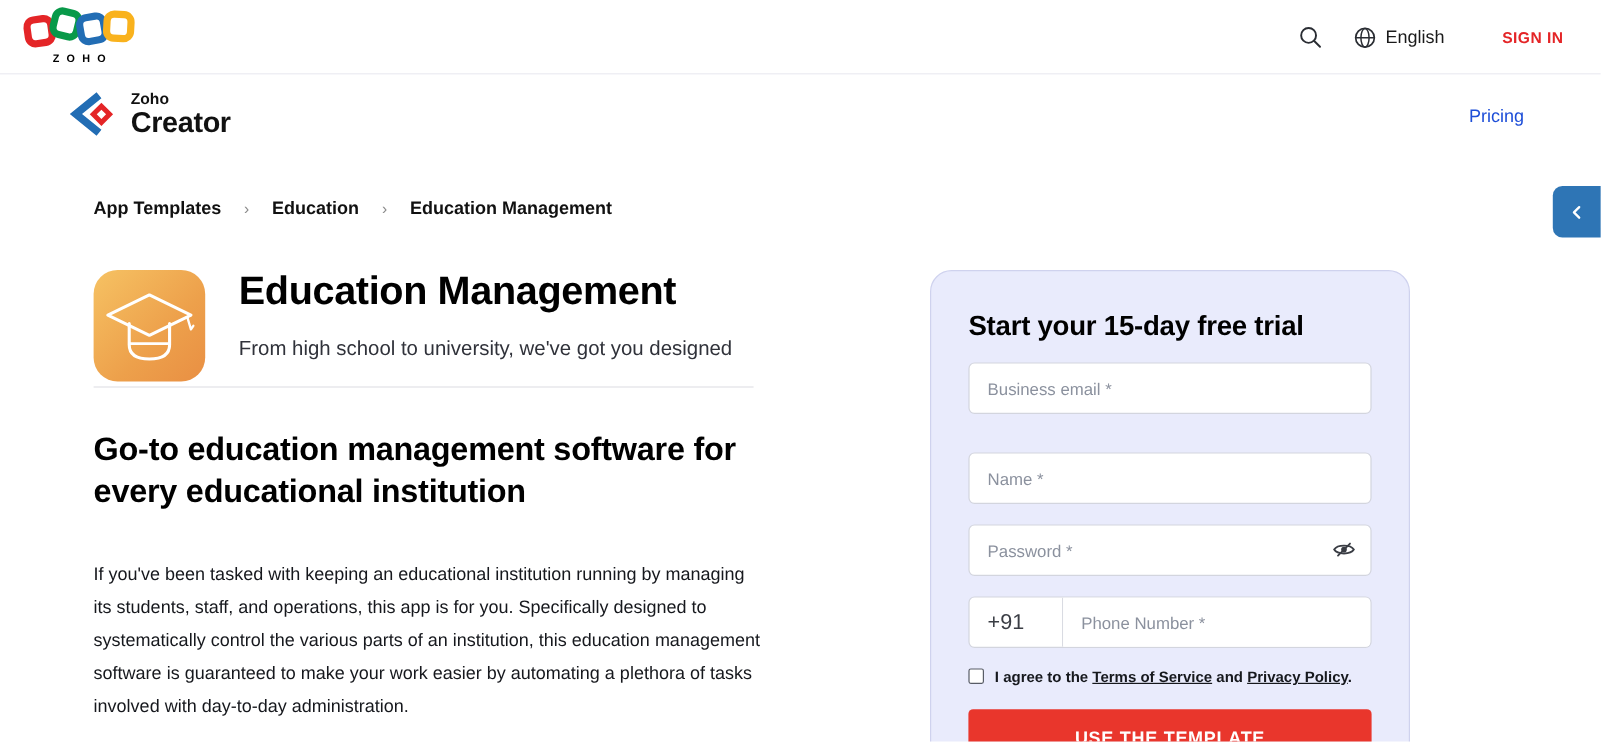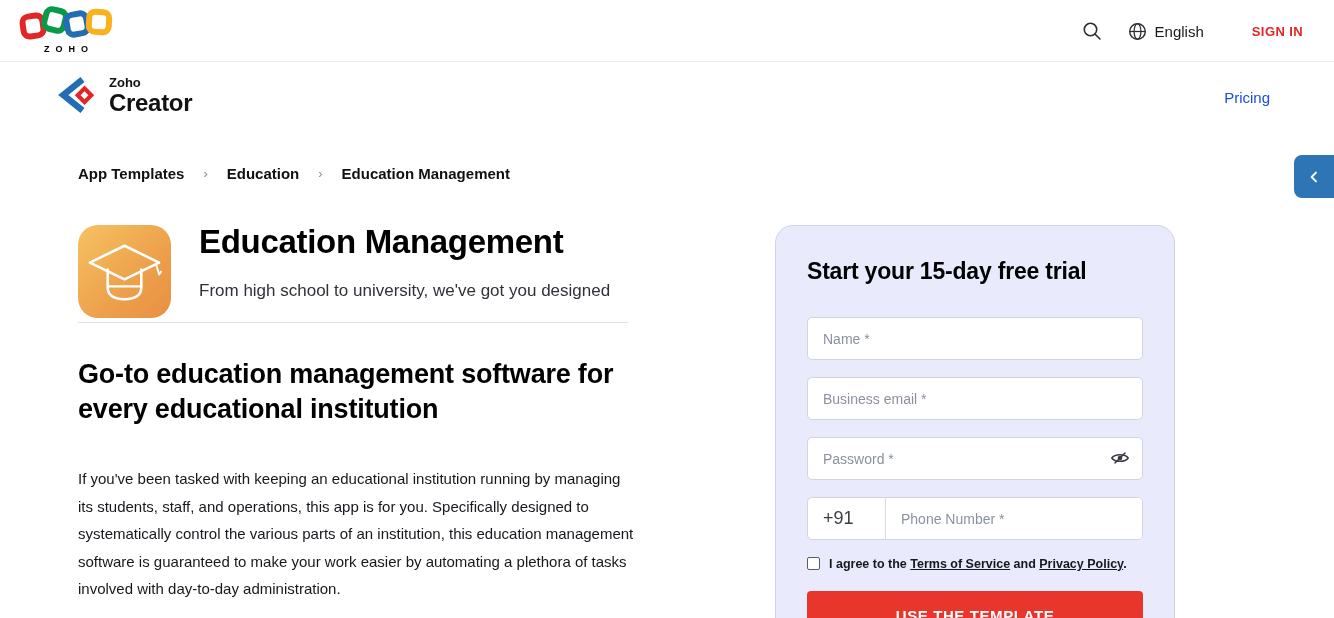--- a/index.html
+++ b/index.html
@@ -210,26 +210,26 @@
   </div>
 </div>
 <div class="hero-divider"></div>
 
 <h2 class="section-heading">Go-to education management software for every educational institution</h2>
 <p class="section-para">If you've been tasked with keeping an educational institution running by managing its students, staff, and operations, this app is for you. Specifically designed to systematically control the various parts of an institution, this education management software is guaranteed to make your work easier by automating a plethora of tasks involved with day-to-day administration.</p>
 
 <div class="trial-panel">
   <div class="trial-title">Start your 15-day free trial</div>
 
+  <div class="field-wrap">
+    <input class="field" type="text" placeholder="Business email *" style="">
+  </div>
+
   <div class="field-wrap first">
     <input class="field" type="text" placeholder="Name *" style="">
-  </div>
-
-  <div class="field-wrap">
-    <input class="field" type="text" placeholder="Business email *" style="">
   </div>
 
   <div class="field-wrap">
     <input class="field" type="password" placeholder="Password *" style="">
     <div class="eye-btn">
       <svg viewBox="0 0 22 18" width="20" height="18">
         <path d="M2,9 C5,4.2 17,4.2 20,9 C17,13.8 5,13.8 2,9 Z" fill="none" stroke="#3a3d44" stroke-width="1.7"></path>
         <circle cx="11" cy="9" r="2.6" fill="#3a3d44"></circle>
         <line x1="5.5" y1="14.5" x2="16.5" y2="3.5" stroke="#3a3d44" stroke-width="1.7" stroke-linecap="round"></line>
       </svg>

